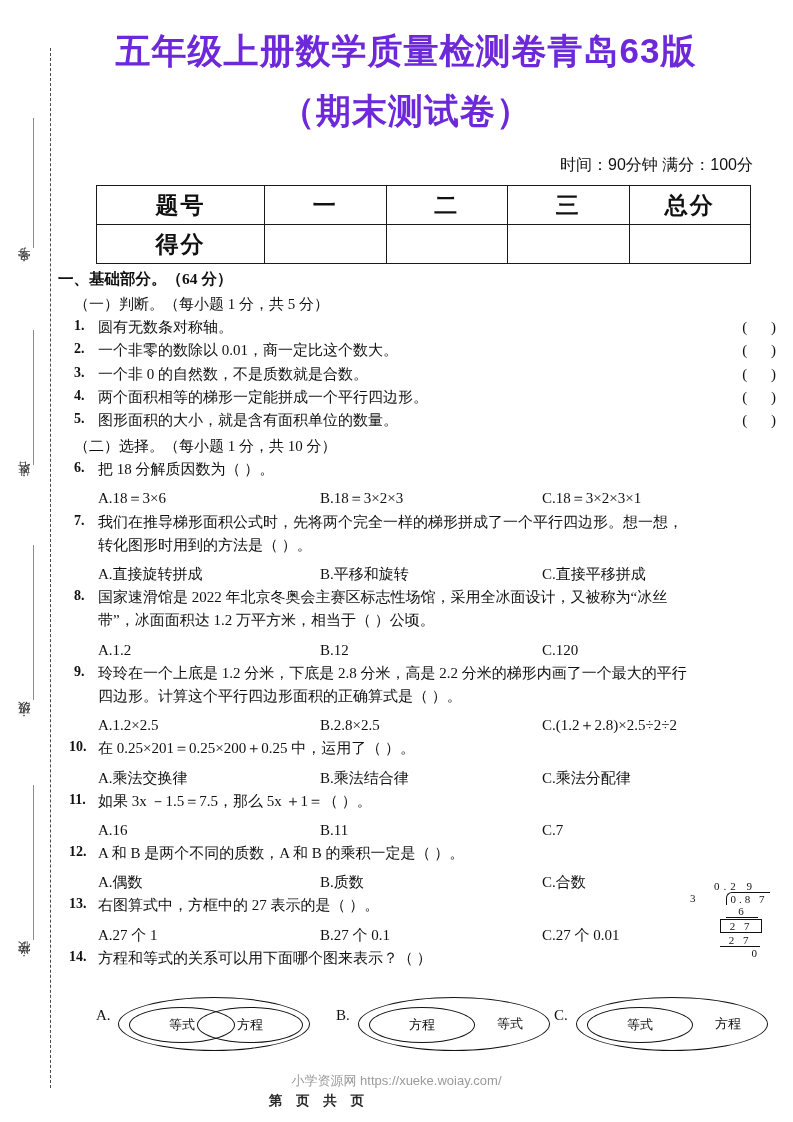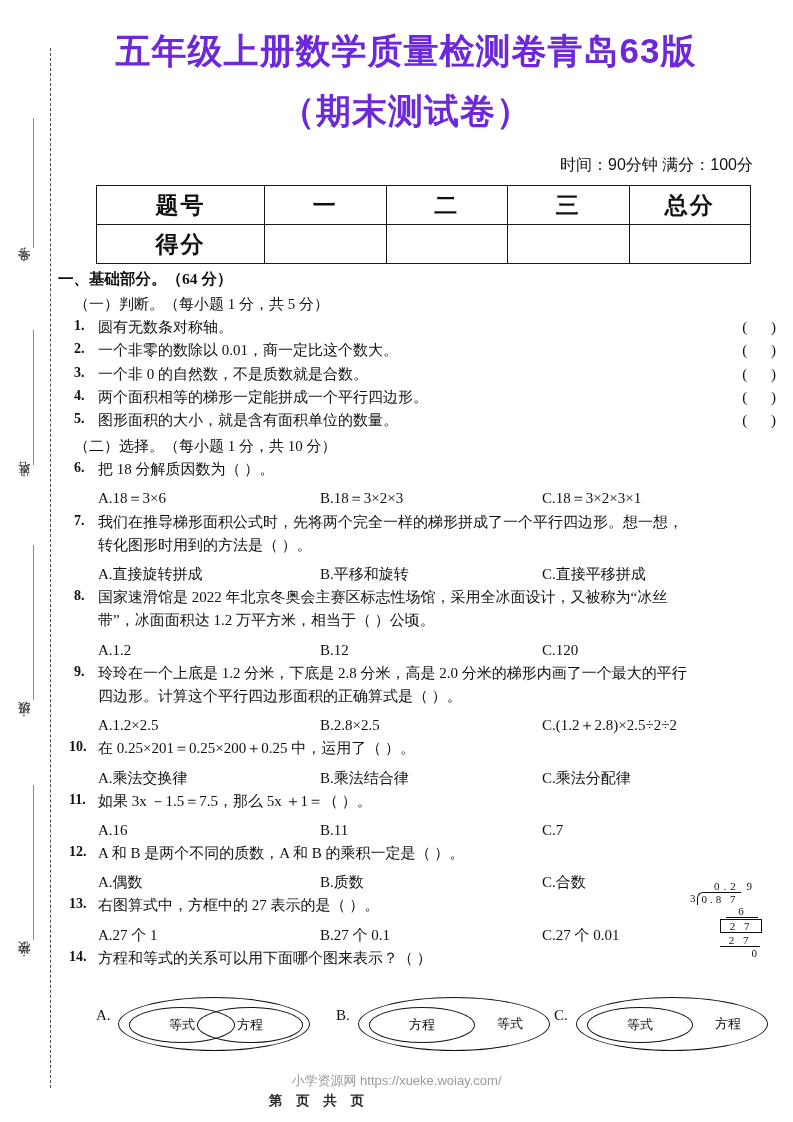--- a/index.html
+++ b/index.html
@@ -161,20 +161,21 @@
     display: flex;
     align-items: flex-start;
   }
   #long-division .divisor { padding-right: 1px; }
   #long-division .bracket {
     border-left: 1px solid #111;
     border-top: 1px solid #111;
     padding: 0 2px 0 4px;
     letter-spacing: 3px;
     border-top-left-radius: 6px;
+    margin-left: 29px;
   }
   #long-division .sub1 {
     margin-left: 36px;
     width: 32px;
     text-align: center;
     border-bottom: 1px solid #111;
     letter-spacing: 2px;
   }
   #long-division .boxed {
     margin-left: 30px;
@@ -375,21 +376,21 @@
   </div>
   <div class="q-cont">带”，冰面面积达 1.2 万平方米，相当于（      ）公顷。</div>
   <div class="opts">
     <span class="op">A.1.2</span>
     <span class="op">B.12</span>
     <span class="op">C.120</span>
   </div>
 
   <div class="q-row">
     <span class="q-num">9.</span>
-    <span>玲玲在一个上底是 1.2 分米，下底是 2.8 分米，高是 2.0 分米的梯形内画了一个最大的平行</span>
+    <span>玲玲在一个上底是 1.2 分米，下底是 2.8 分米，高是 2.2 分米的梯形内画了一个最大的平行</span>
   </div>
   <div class="q-cont">四边形。计算这个平行四边形面积的正确算式是（      ）。</div>
   <div class="opts">
     <span class="op">A.1.2×2.5</span>
     <span class="op">B.2.8×2.5</span>
     <span class="op">C.(1.2＋2.8)×2.5÷2÷2</span>
   </div>
 
   <div class="q-row">
     <span class="q-num wide">10.</span>

